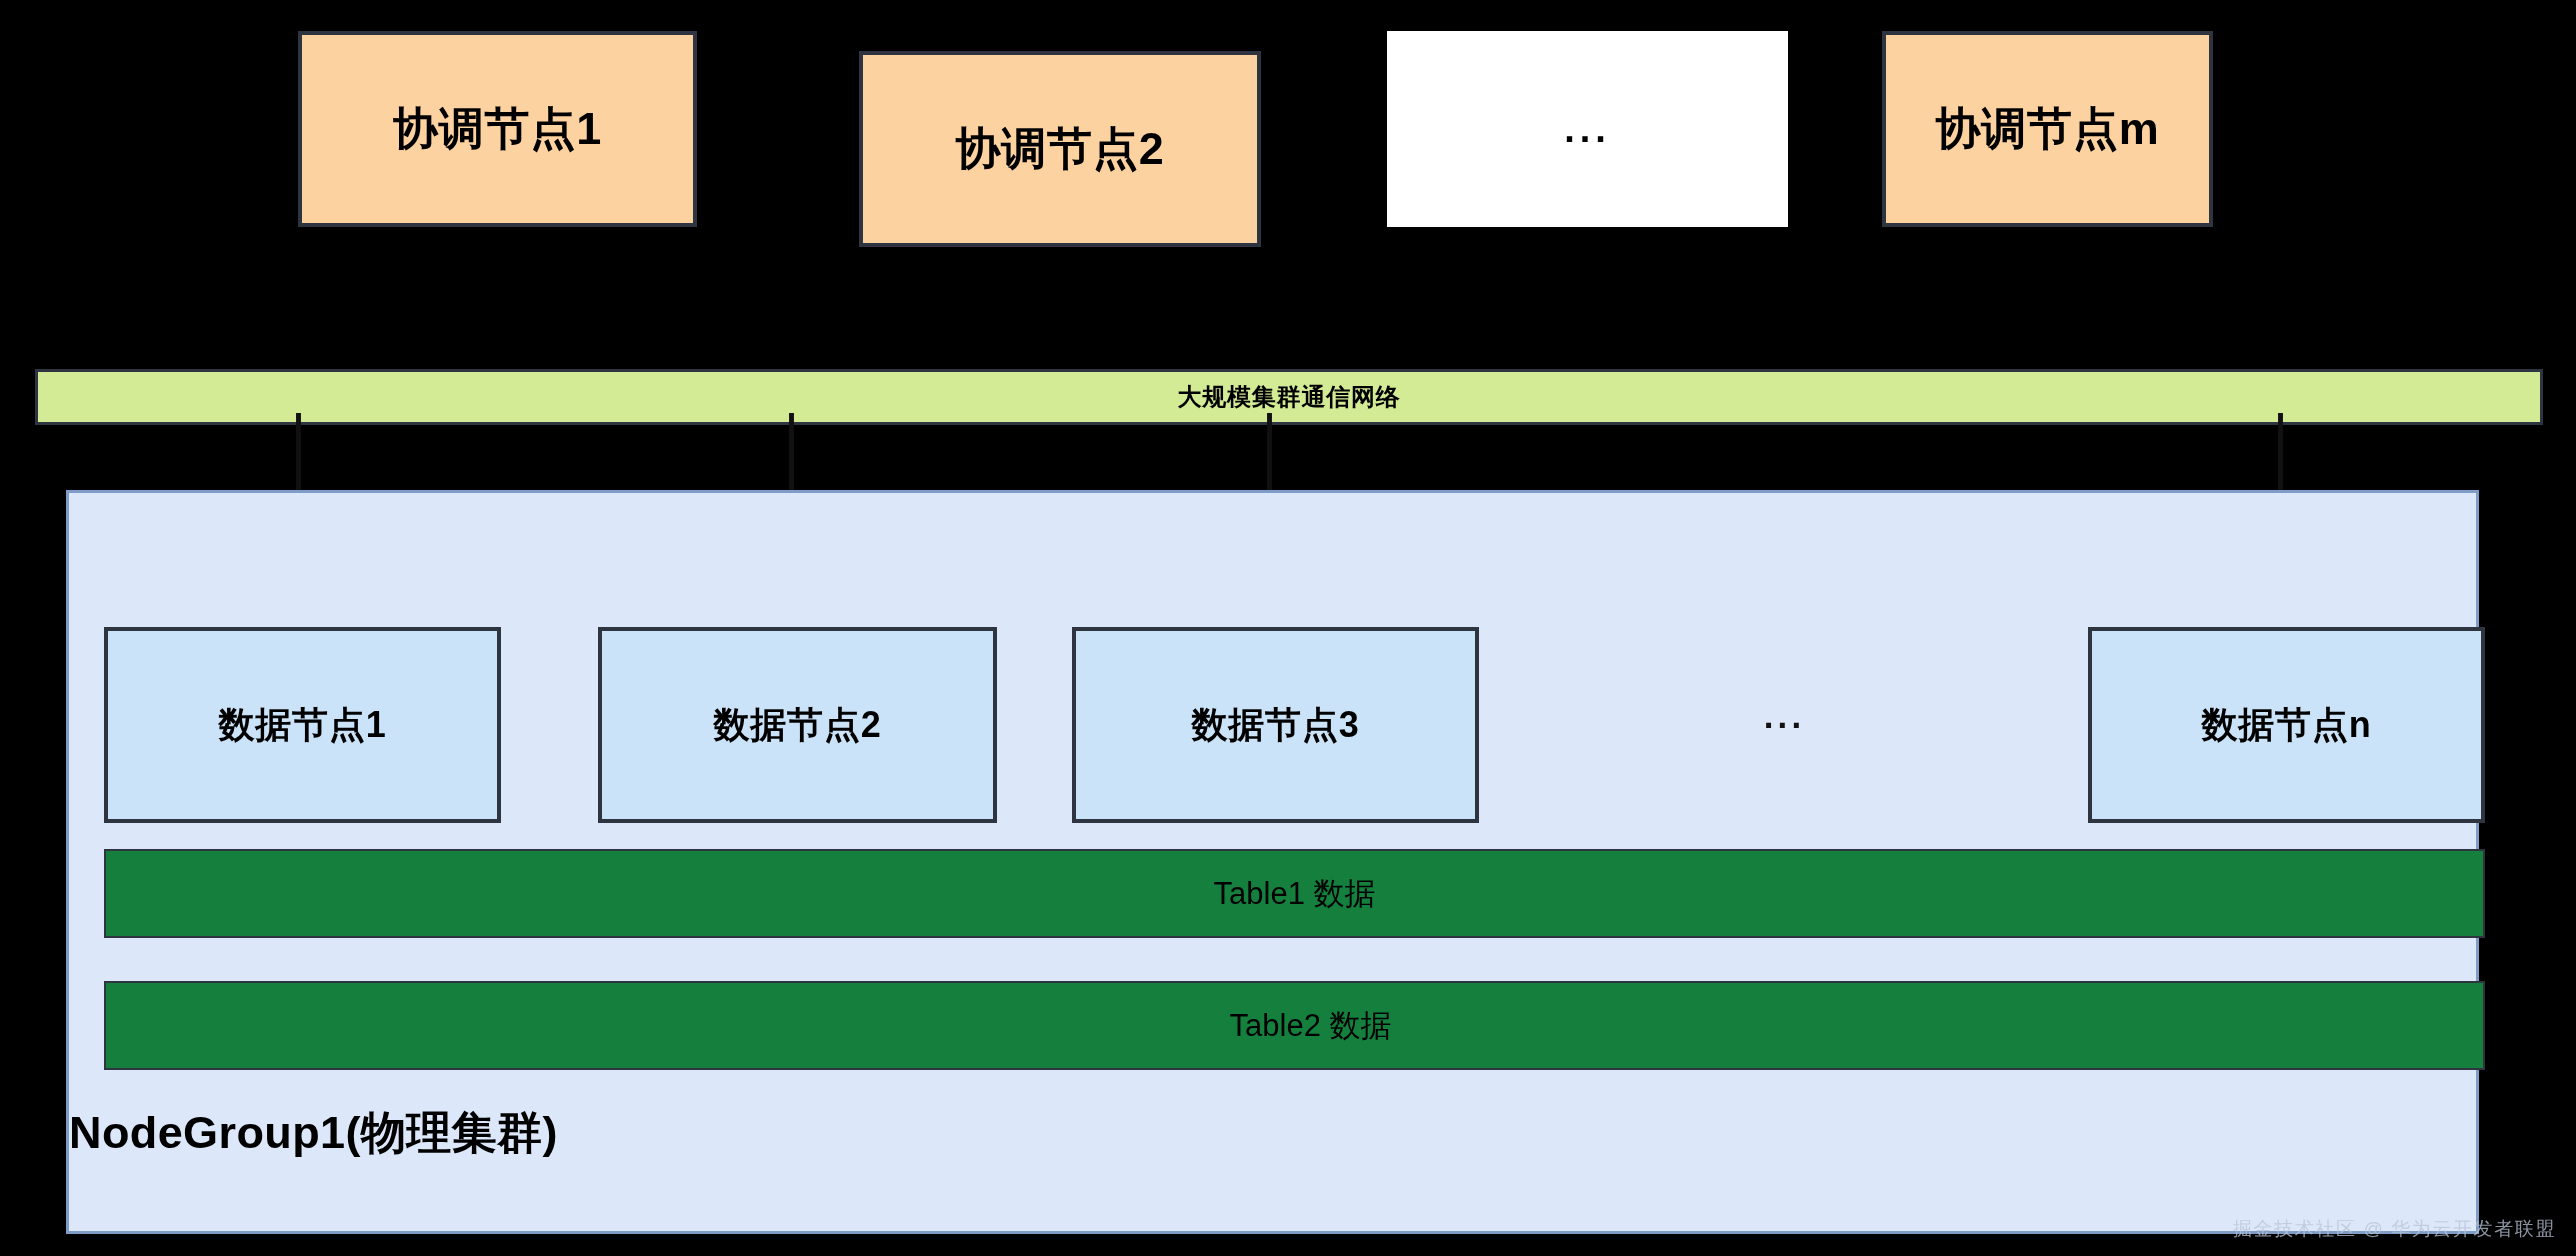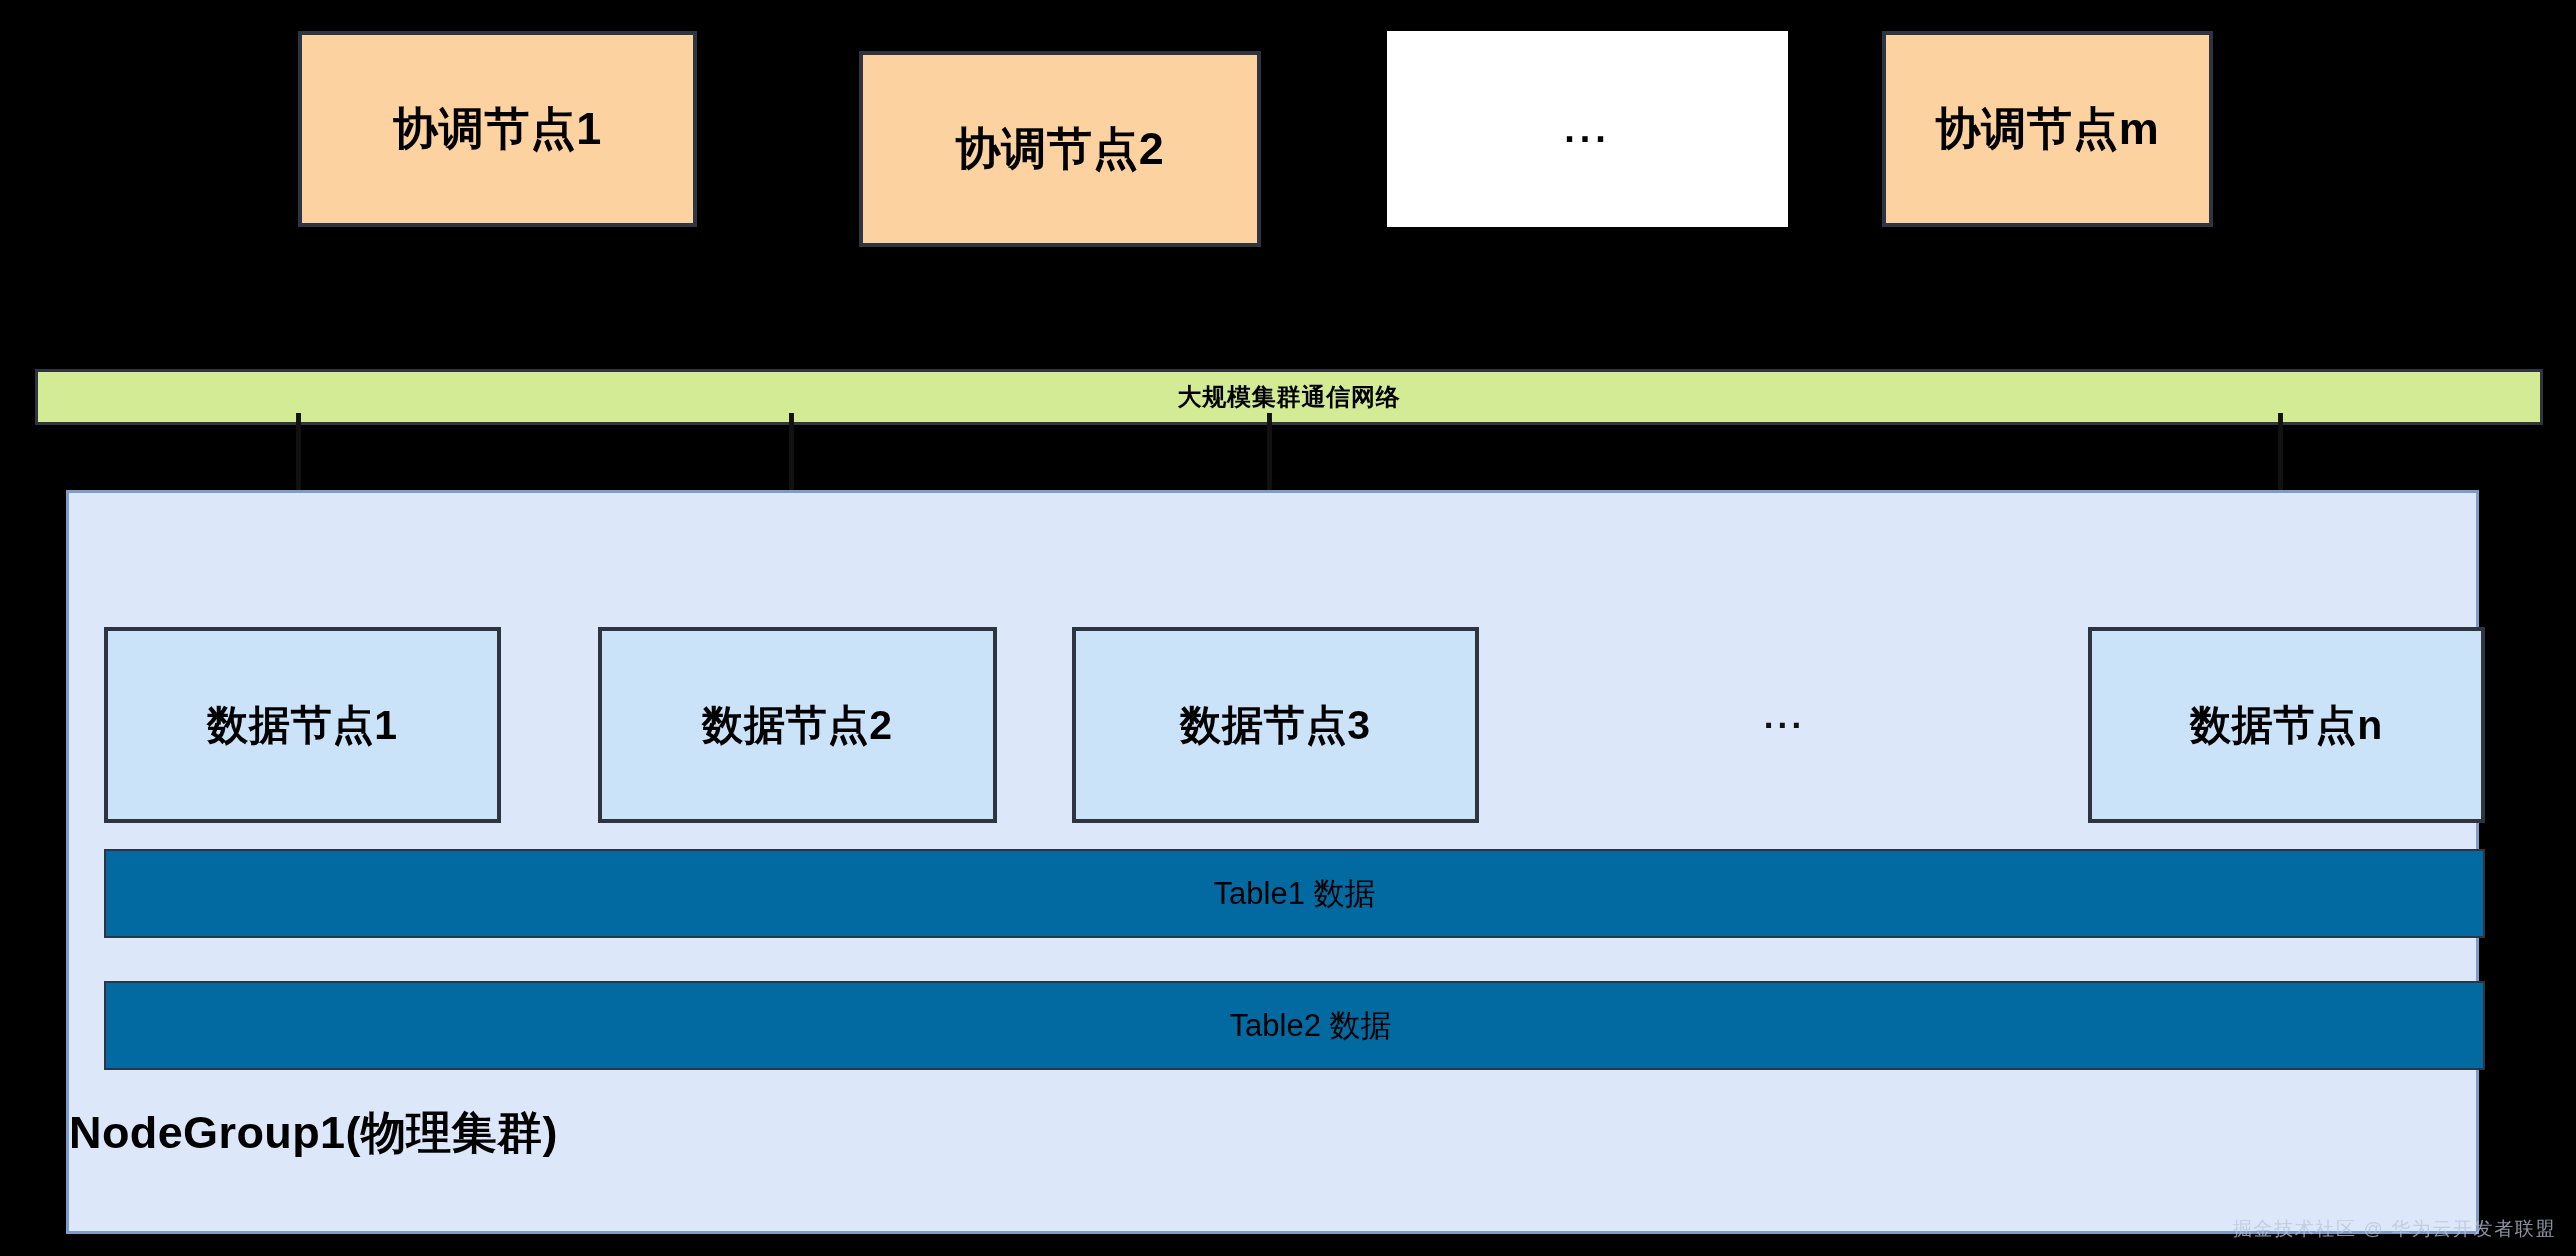--- a/index.html
+++ b/index.html
@@ -129,21 +129,21 @@
     top: 134px;
     height: 196px;
     background: #CBE3F9;
     border: 4.1px solid #2E3440;
     box-sizing: border-box;
     display: flex;
     align-items: center;
     justify-content: center;
   }
   .data-box .box-label {
-    font-size: 41px;
+    font-size: 36px;
     font-weight: bold;
     color: #000000;
     letter-spacing: 0.8px;
     white-space: nowrap;
   }
   #data-0 { left: 35px;   width: 397px; }
   #data-1 { left: 529px;  width: 399px; }
   #data-2 { left: 1003px; width: 407px; }
   #data-3 { left: 2019px; width: 397px; }
 
@@ -158,21 +158,21 @@
     color: #111111;
     letter-spacing: 4.1px;
   }
 
   
   .table-row {
     position: absolute;
     left: 35px;
     width: 2381px;
     height: 89px;
-    background: #0369a1;
+    background: #15803d;
     border: 2.5px solid #2E3440;
     box-sizing: border-box;
     display: flex;
     align-items: center;
     justify-content: center;
   }
   .table-row .row-label {
     font-size: 31px;
     font-weight: normal;
     color: #000000;

